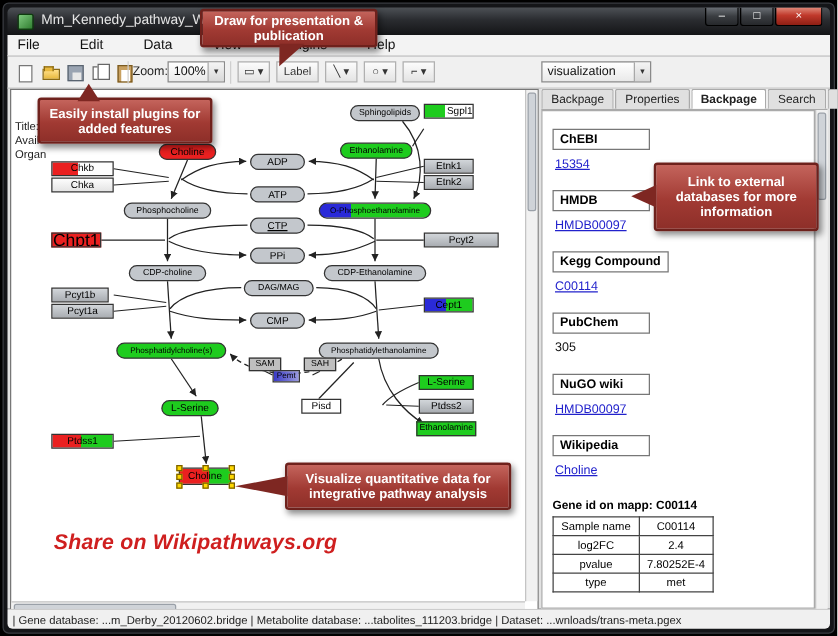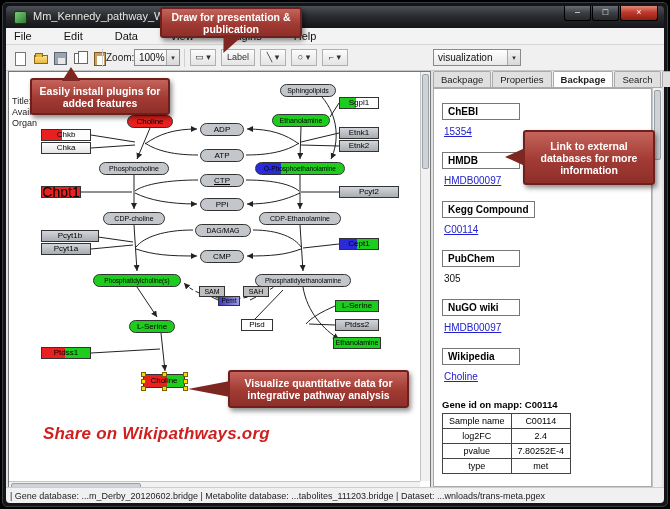--- a/index.html
+++ b/index.html
@@ -214,39 +214,39 @@
           <line x1="326" y1="253" x2="300" y2="252"></line>
           <line x1="246" y1="247" x2="274" y2="218"></line>
           <path d="M128,215 L148,245" marker-end="url(#arw)"></path>
           <path d="M152,261 L156,299" marker-end="url(#arw)"></path>
           <line x1="82" y1="281" x2="151" y2="277"></line>
         </g>
       </svg>
 
       <div>
           <div class="pnode f-metab-gray" style="left: 271px; top: 12px; width: 56px; height: 13px; font-size: 7px; line-height: 11px;">Sphingolipids</div>
-          <div class="pnode f-gene-green-white" style="left: 330px; top: 25px; width: 40px; height: 12px; font-size: 8px; line-height: 10px;">Sgpl1</div>
+          <div class="pnode f-gene-green-white" style="left: 330px; top: 11px; width: 40px; height: 12px; font-size: 8px; line-height: 10px; text-align: right;">Sgpl1</div>
           <div class="pnode f-metab-red" style="left: 118px; top: 43px; width: 46px; height: 13px; font-size: 8px; line-height: 11px;">Choline</div>
           <div class="pnode f-metab-gray" style="left: 191px; top: 51px; width: 44px; height: 13px; font-size: 8px; line-height: 11px;">ADP</div>
           <div class="pnode f-metab-green" style="left: 263px; top: 42px; width: 58px; height: 13px; font-size: 7px; line-height: 11px;">Ethanolamine</div>
           <div class="pnode f-gene-gray" style="left: 330px; top: 55px; width: 40px; height: 12px; font-size: 8px; line-height: 10px;">Etnk1</div>
           <div class="pnode f-gene-gray" style="left: 330px; top: 68px; width: 40px; height: 12px; font-size: 8px; line-height: 10px;">Etnk2</div>
           <div class="pnode f-gene-red-white" style="left: 32px; top: 57px; width: 50px; height: 12px; font-size: 8px; line-height: 10px;">Chkb</div>
           <div class="pnode f-gene-white" style="left: 32px; top: 70px; width: 50px; height: 12px; font-size: 8px; line-height: 10px;">Chka</div>
           <div class="pnode f-metab-gray" style="left: 191px; top: 77px; width: 44px; height: 13px; font-size: 8px; line-height: 11px;">ATP</div>
           <div class="pnode f-metab-gray" style="left: 90px; top: 90px; width: 70px; height: 13px; font-size: 7px; line-height: 11px;">Phosphocholine</div>
           <div class="pnode f-metab-blue-green" style="left: 246px; top: 90px; width: 90px; height: 13px; font-size: 6.5px; line-height: 11px;">O-Phosphoethanolamine</div>
           <div class="pnode f-metab-gray" style="left: 191px; top: 102px; width: 44px; height: 13px; font-size: 8px; line-height: 11px; text-decoration: underline;">CTP</div>
           <div class="pnode f-gene-red" style="left: 32px; top: 114px; width: 40px; height: 12px; font-size: 14px; line-height: 10px;">Chpt1</div>
           <div class="pnode f-gene-gray" style="left: 330px; top: 114px; width: 60px; height: 12px; font-size: 8px; line-height: 10px;">Pcyt2</div>
           <div class="pnode f-metab-gray" style="left: 191px; top: 126px; width: 44px; height: 13px; font-size: 8px; line-height: 11px;">PPi</div>
           <div class="pnode f-metab-gray" style="left: 94px; top: 140px; width: 62px; height: 13px; font-size: 7px; line-height: 11px;">CDP-choline</div>
           <div class="pnode f-metab-gray" style="left: 250px; top: 140px; width: 82px; height: 13px; font-size: 7px; line-height: 11px;">CDP-Ethanolamine</div>
           <div class="pnode f-metab-gray" style="left: 186px; top: 152px; width: 56px; height: 13px; font-size: 7px; line-height: 11px;">DAG/MAG</div>
-          <div class="pnode f-gene-gray" style="left: 32px; top: 158px; width: 58px; height: 12px; font-size: 8px; line-height: 10px;">Pcyt1b</div>
+          <div class="pnode f-gene-gray" style="left: 32px; top: 158px; width: 46px; height: 12px; font-size: 8px; line-height: 10px;">Pcyt1b</div>
           <div class="pnode f-gene-gray" style="left: 32px; top: 171px; width: 50px; height: 12px; font-size: 8px; line-height: 10px;">Pcyt1a</div>
           <div class="pnode f-gene-blue-green" style="left: 330px; top: 166px; width: 40px; height: 12px; font-size: 8px; line-height: 10px;">Cept1</div>
           <div class="pnode f-metab-gray" style="left: 191px; top: 178px; width: 44px; height: 13px; font-size: 8px; line-height: 11px;">CMP</div>
           <div class="pnode f-metab-green" style="left: 84px; top: 202px; width: 88px; height: 13px; font-size: 6.5px; line-height: 11px;">Phosphatidylcholine(s)</div>
           <div class="pnode f-metab-gray" style="left: 246px; top: 202px; width: 96px; height: 13px; font-size: 6.5px; line-height: 11px;">Phosphatidylethanolamine</div>
           <div class="pnode f-small-gray" style="left: 190px; top: 214px; width: 26px; height: 11px; font-size: 7px; line-height: 9px;">SAM</div>
           <div class="pnode f-small-gray" style="left: 234px; top: 214px; width: 26px; height: 11px; font-size: 7px; line-height: 9px;">SAH</div>
           <div class="pnode f-small-blue" style="left: 209px; top: 224px; width: 22px; height: 10px; font-size: 6.5px; line-height: 8px;">Pemt</div>
           <div class="pnode f-gene-green" style="left: 326px; top: 228px; width: 44px; height: 12px; font-size: 8px; line-height: 10px;">L-Serine</div>
           <div class="pnode f-white" style="left: 232px; top: 247px; width: 32px; height: 12px; font-size: 8px; line-height: 10px;">Pisd</div>

